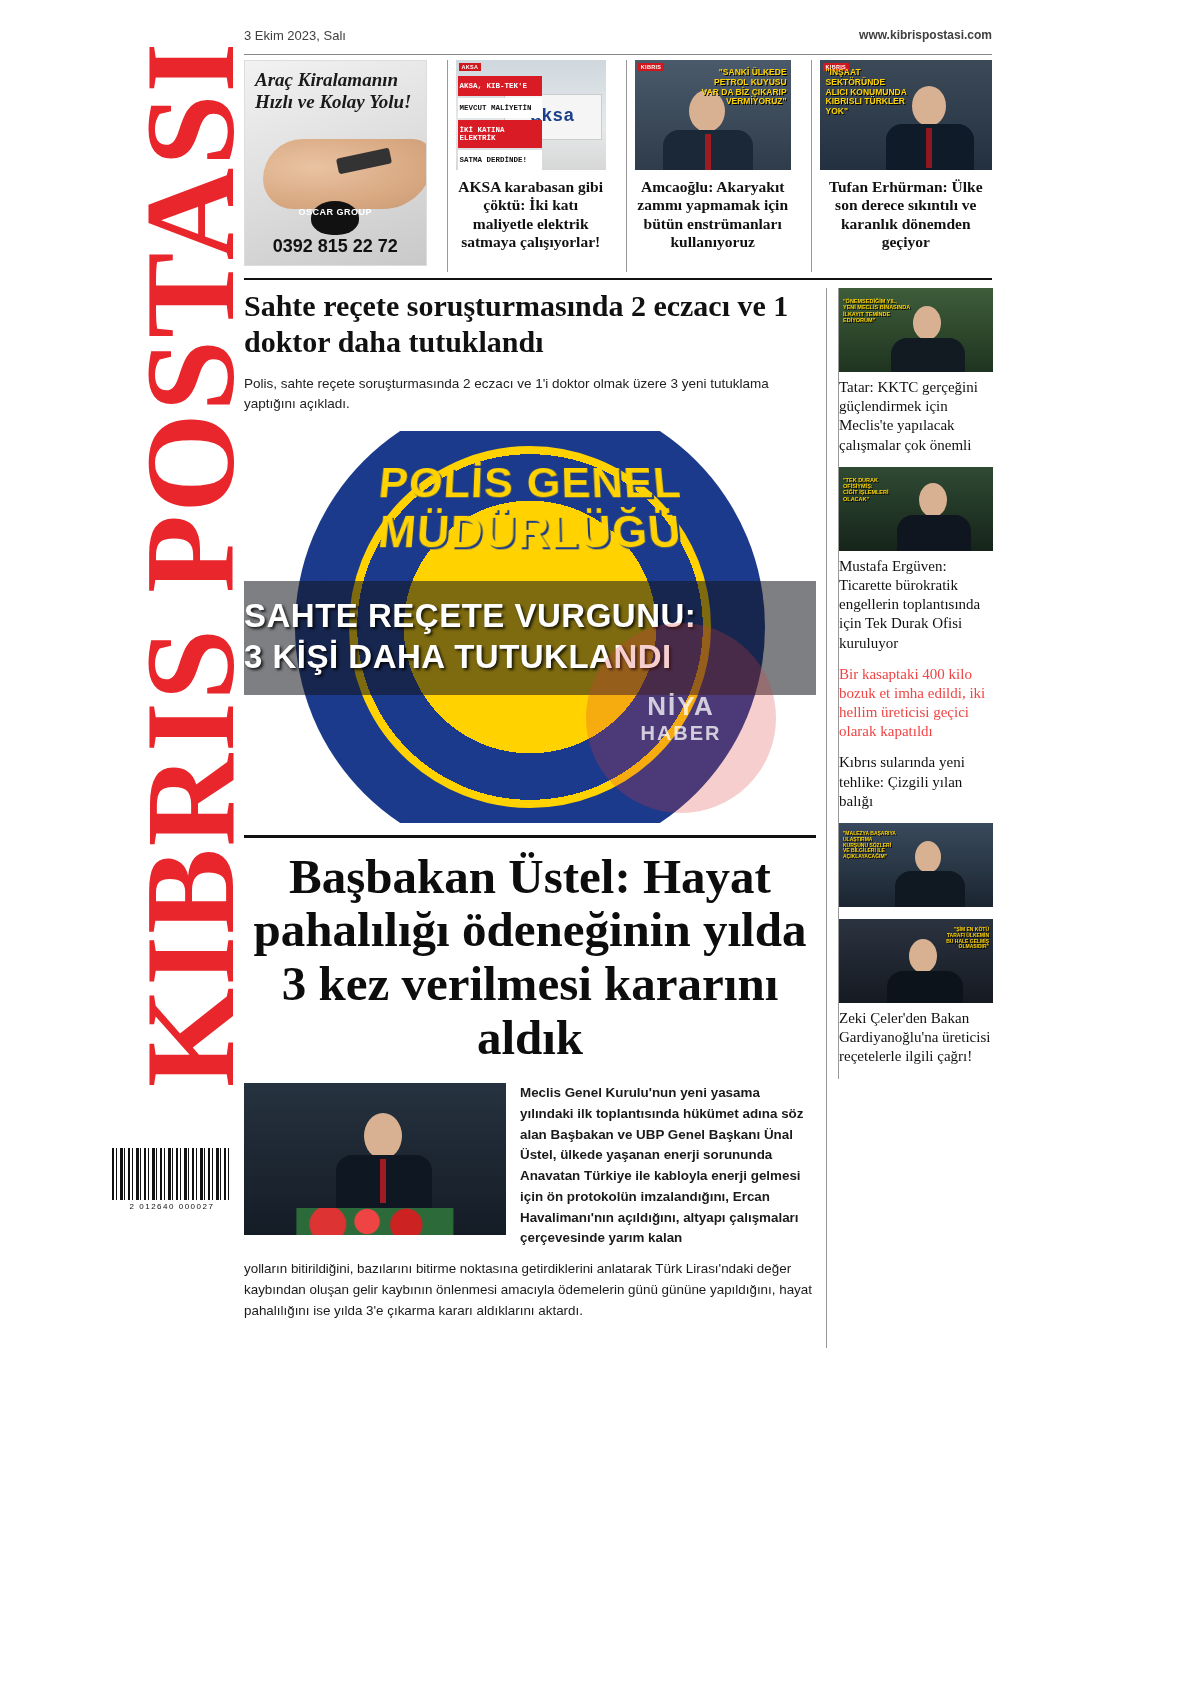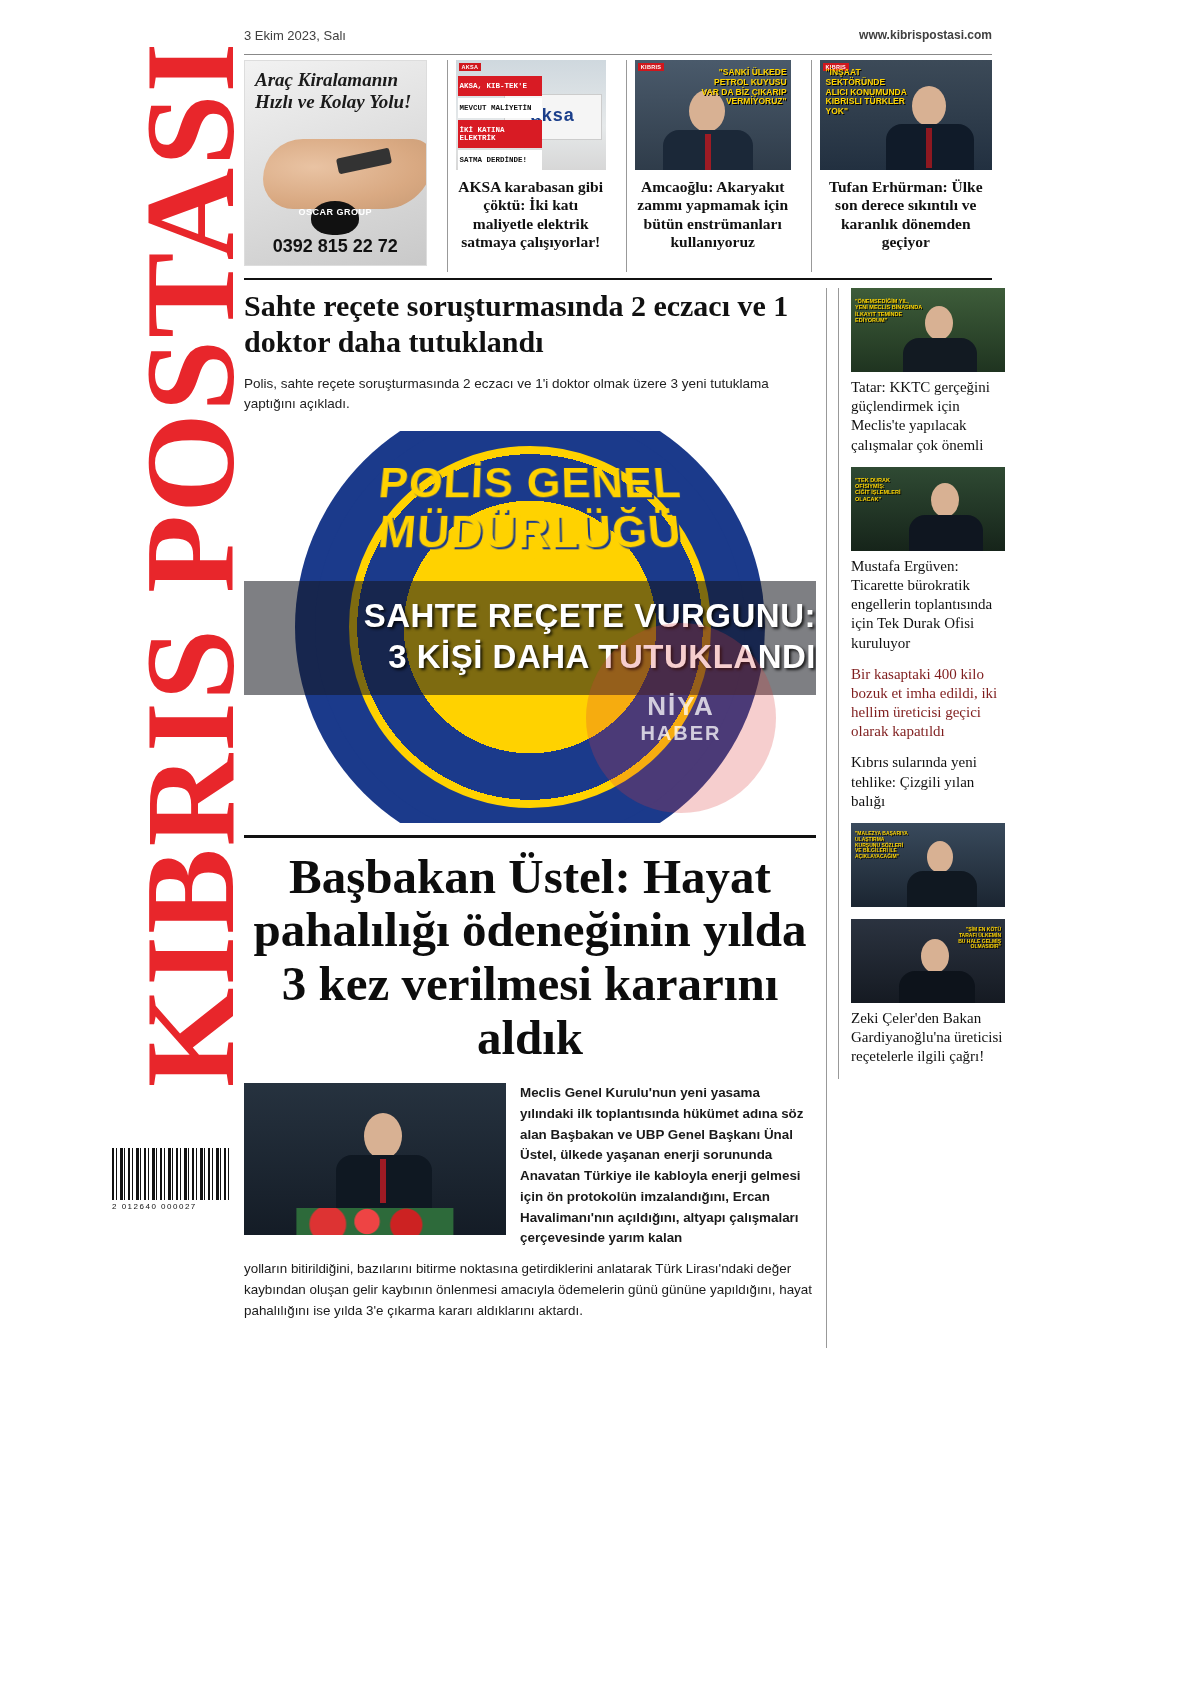--- a/index.html
+++ b/index.html
@@ -63,20 +63,21 @@
         #111 4px, #111 5px, #fff 5px, #fff 8px,
         #111 8px, #111 11px, #fff 11px, #fff 12px,
         #111 12px, #111 13px, #fff 13px, #fff 16px);
   }
   .barcode-num {
     font-family: "Liberation Sans", sans-serif;
     font-size: 8px;
     letter-spacing: 1.5px;
     color: #111;
     margin-top: 2px;
+    text-align: center;
   }
 
   
   .topbar {
     position: absolute;
     left: 244px;
     top: 28px;
     width: 748px;
     height: 26px;
     border-bottom: 1px solid #888;
@@ -304,21 +305,21 @@
     text-shadow: 2px 2px 0 #1b3a8b;
     letter-spacing: 1px;
     transform: perspective(300px) rotateX(12deg);
   }
   .police-overlay {
     position: absolute;
     left: 0; top: 150px;
     width: 100%;
     padding: 14px 0 18px 0;
     background: rgba(20,22,30,0.55);
-    text-align: right;
+    text-align: left;
   }
   .police-overlay .l1,
   .police-overlay .l2 {
     font-family: "Liberation Sans", sans-serif;
     font-weight: bold;
     color: #ffffff;
     font-size: 33px;
     letter-spacing: .5px;
     line-height: 1.25;
     text-shadow: 2px 2px 3px rgba(0,0,0,.8);
@@ -382,39 +383,38 @@
     margin-top: 10px;
   }
 
   
   .side-col {
     position: absolute;
     left: 838px;
     top: 288px;
     width: 154px;
     border-left: 1px solid #999;
-    padding-left: 12px;
     box-sizing: content-box;
   }
   .side-item { margin-bottom: 12px; }
   .side-img {
     width: 154px;
     height: 84px;
     position: relative;
     overflow: hidden;
     background: #22303d;
     margin-bottom: 6px;
   }
   .side-title {
     font-family: "Liberation Serif", serif;
     font-size: 15px;
     line-height: 1.28;
     color: #111;
   }
-  .side-title.gray { color: #7f1d1d; }
+  .side-title.gray { color: #ef4444; }
 
   .vline {
     position: absolute;
     left: 826px;
     top: 288px;
     width: 0;
     height: 1060px;
     border-left: 1px solid #999;
   }
   .flowers {

